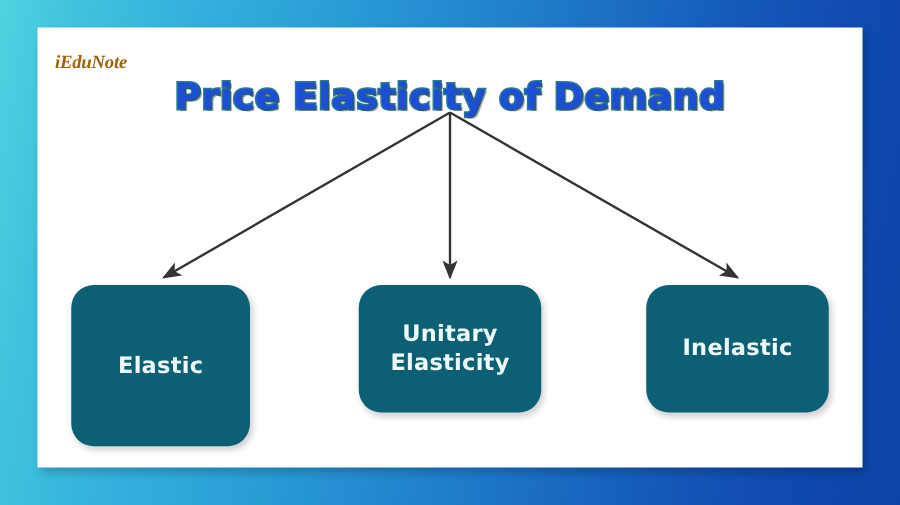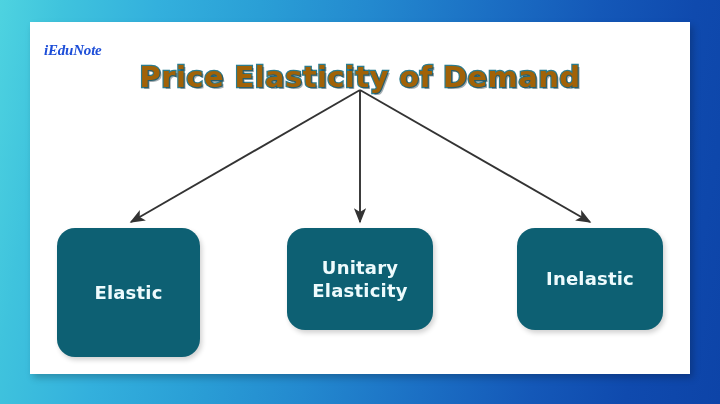--- a/index.html
+++ b/index.html
@@ -45,36 +45,36 @@
   
   #logo {
     position: absolute;
     left: 14px;
     top: 20px;
     font-family: "Liberation Serif", "DejaVu Serif", serif;
     font-style: italic;
     font-weight: bold;
     font-size: 15px;
     letter-spacing: -0.2px;
-    color: #1d4ed8;
+    color: #a16207;
     white-space: nowrap;
   }
 
   
   #title {
     position: absolute;
     left: 0;
     top: 38px;
     width: 660px;
     text-align: center;
     font-family: "DejaVu Sans", sans-serif;
     font-weight: bold;
     font-size: 29px;
     letter-spacing: 0.4px;
-    color: #a16207;
+    color: #1d4ed8;
     -webkit-text-stroke: 2.4px #2c7c8e;
     paint-order: stroke fill;
     text-shadow: 2px 2px 0 rgba(30,50,60,0.40);
     white-space: nowrap;
   }
 
   
   #connectors {
     position: absolute;
     left: 0;

